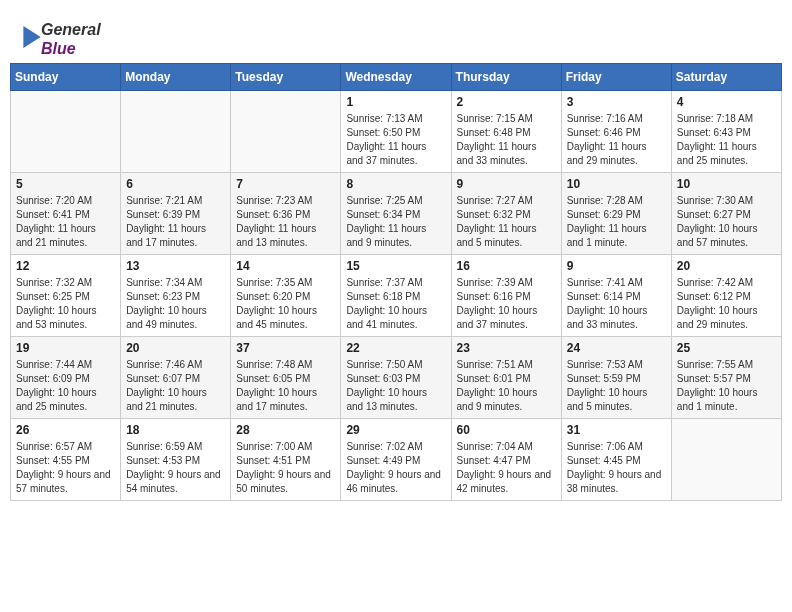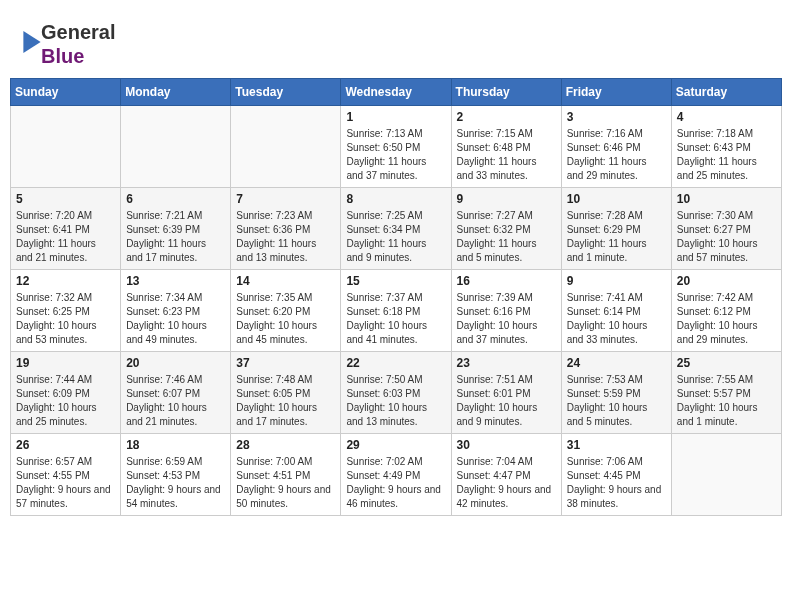--- a/index.html
+++ b/index.html
@@ -15,23 +15,24 @@
       justify-content: space-between;
       align-items: flex-start;
       padding: 10px 10px 5px 10px;
     }
     .logo {
       display: flex;
       align-items: center;
       gap: 0;
     }
     .logo-text {
-      font-size: 20px;
+      font-size: 16px;
       font-weight: bold;
       line-height: 1.2;
+      font-style: italic;
     }
     .logo-text .general { color: #333; }
     .logo-text .blue { color: #701a75; }
     .logo-arrow {
       width: 18px;
       height: 22px;
       margin-left: 3px;
     }
     .title-area {
       text-align: right;
@@ -42,21 +43,20 @@
       color: #222;
     }
     .location {
       font-size: 14px;
       color: #444;
       margin-top: 2px;
     }
     .calendar {
       width: 100%;
       border-collapse: collapse;
-      margin-top: 5px;
     }
     .calendar th {
       background-color: #3a6fba;
       color: white;
       padding: 6px 4px;
       font-size: 12px;
       font-weight: bold;
       text-align: left;
       border: 1px solid #2a5a9a;
     }
@@ -240,21 +240,21 @@
         </td>
         <td>
           <div class="day-number">28</div>
           <div class="day-info">Sunrise: 7:00 AM<br>Sunset: 4:51 PM<br>Daylight: 9 hours and 50 minutes.</div>
         </td>
         <td>
           <div class="day-number">29</div>
           <div class="day-info">Sunrise: 7:02 AM<br>Sunset: 4:49 PM<br>Daylight: 9 hours and 46 minutes.</div>
         </td>
         <td>
-          <div class="day-number">30</div>
+          <div class="day-number">60</div>
           <div class="day-info">Sunrise: 7:04 AM<br>Sunset: 4:47 PM<br>Daylight: 9 hours and 42 minutes.</div>
         </td>
         <td>
           <div class="day-number">31</div>
           <div class="day-info">Sunrise: 7:06 AM<br>Sunset: 4:45 PM<br>Daylight: 9 hours and 38 minutes.</div>
         </td>
         <td class="empty"></td>
       </tr>
     </tbody>
 </table>

